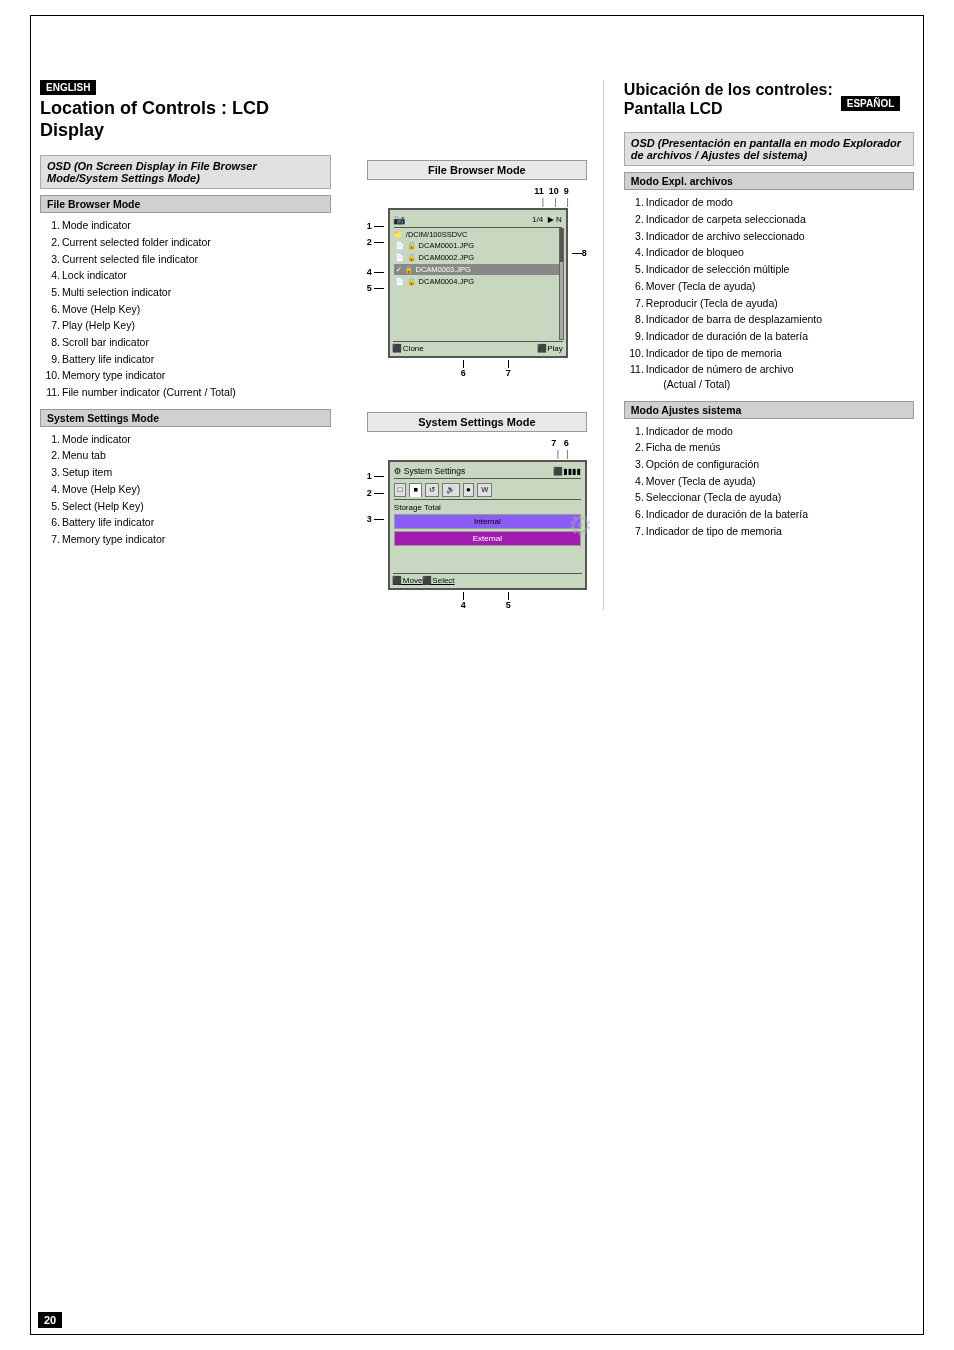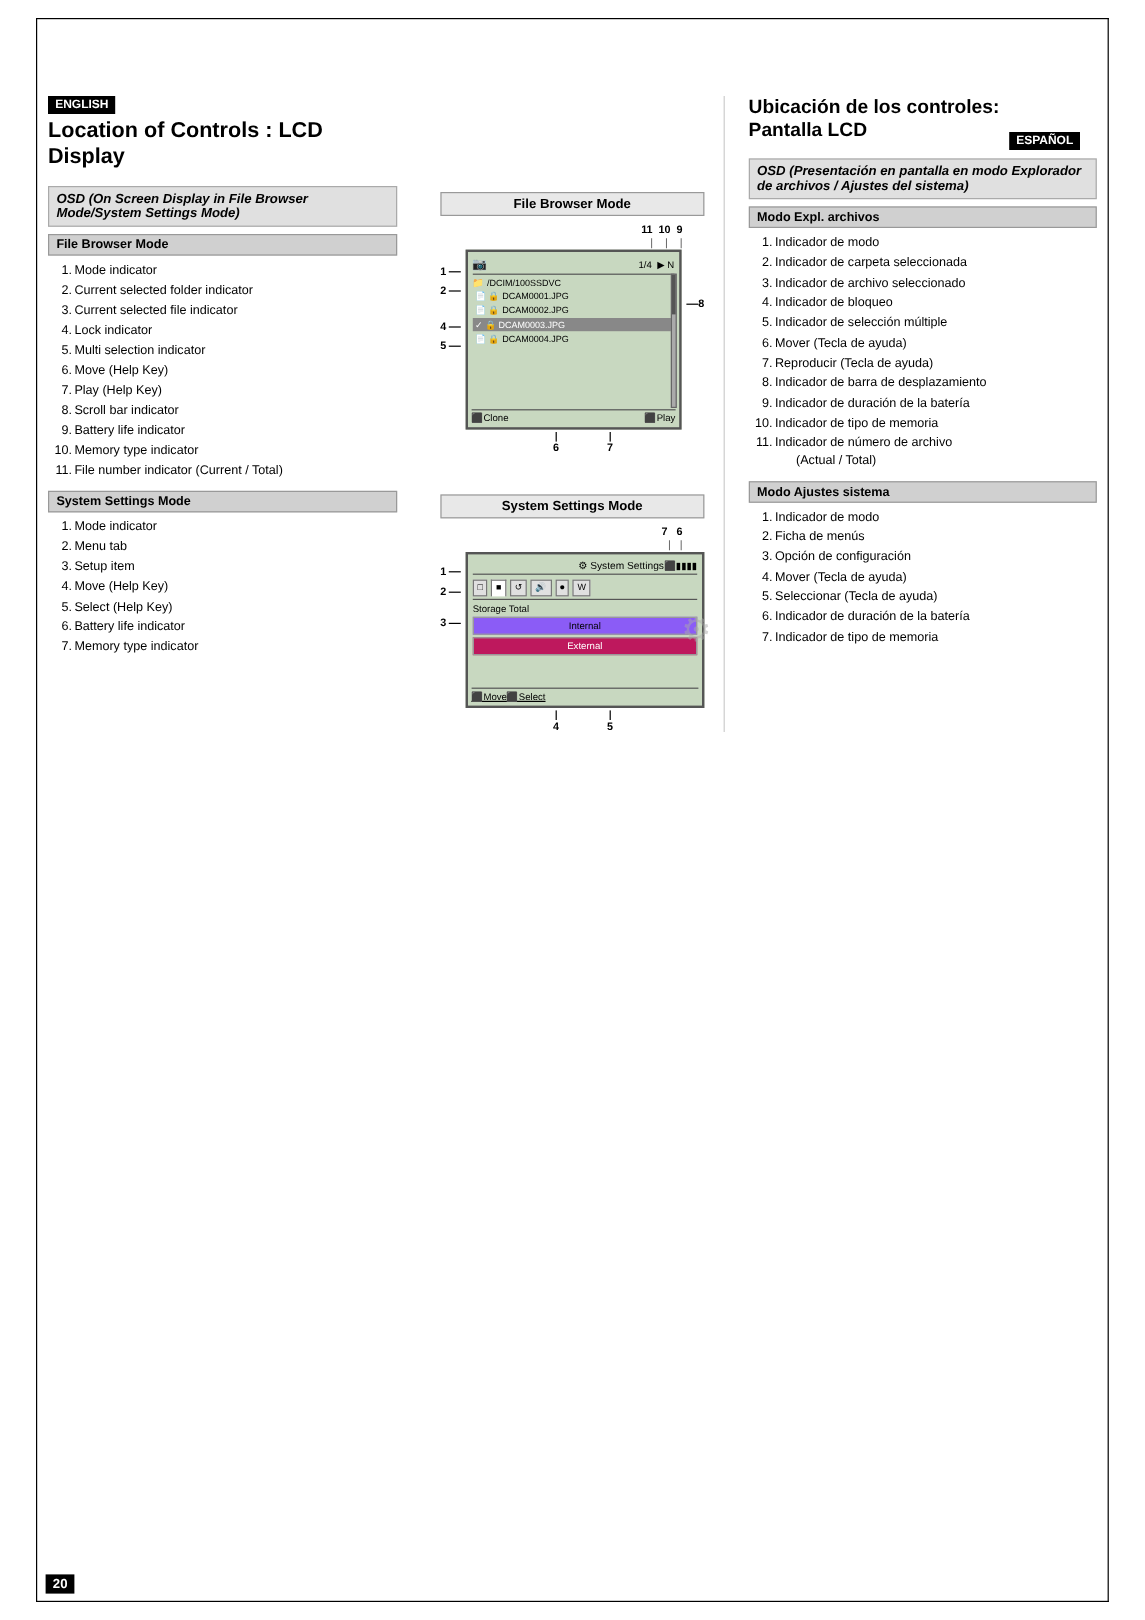--- a/index.html
+++ b/index.html
@@ -194,21 +194,21 @@
       display: flex;
       justify-content: space-between;
       font-size: 8px;
       border-top: 1px solid #555;
       padding-top: 2px;
     }
 
     
     .ss-topbar {
       display: flex;
-      justify-content: flex-end;
+      justify-content: space-between;
       align-items: center;
       border-bottom: 1px solid #555;
       padding-bottom: 2px;
       margin-bottom: 4px;
       font-size: 8px;
     }
 
     .ss-menu-row {
       display: flex;
       gap: 3px;
@@ -238,21 +238,21 @@
     .ss-option-row {
       background: #8b5cf6;
       border: 1px solid #999;
       font-size: 8px;
       padding: 2px 4px;
       margin-bottom: 2px;
       text-align: center;
     }
 
     .ss-option-selected {
-      background: #be185d;
+      background: #a21caf;
       color: #fff;
     }
 
     .ss-bottombar {
       position: absolute;
       bottom: 3px;
       left: 3px;
       right: 3px;
       display: flex;
       font-size: 8px;
@@ -489,21 +489,21 @@
             <span>5</span>
           </div>
         </div>
       </div>
 
     </div>
 
     <div class="col-right">
       <div class="header-row">
         <div class="header-title-block">
-          <div style="display: flex; align-items: flex-end; gap: 8px;">
+          <div style="display: flex; align-items: center; gap: 8px;">
             <div class="section-title">
               <span>Ubicación de los controles:</span><br>
               <span>Pantalla LCD</span>
             </div>
             <div class="lang-badge" style="white-space: nowrap; margin-top: 2px;">ESPAÑOL</div>
           </div>
         </div>
       </div>
 
       <div class="subsection-header">OSD (Presentación en pantalla en modo Explorador de archivos / Ajustes del sistema)</div>

